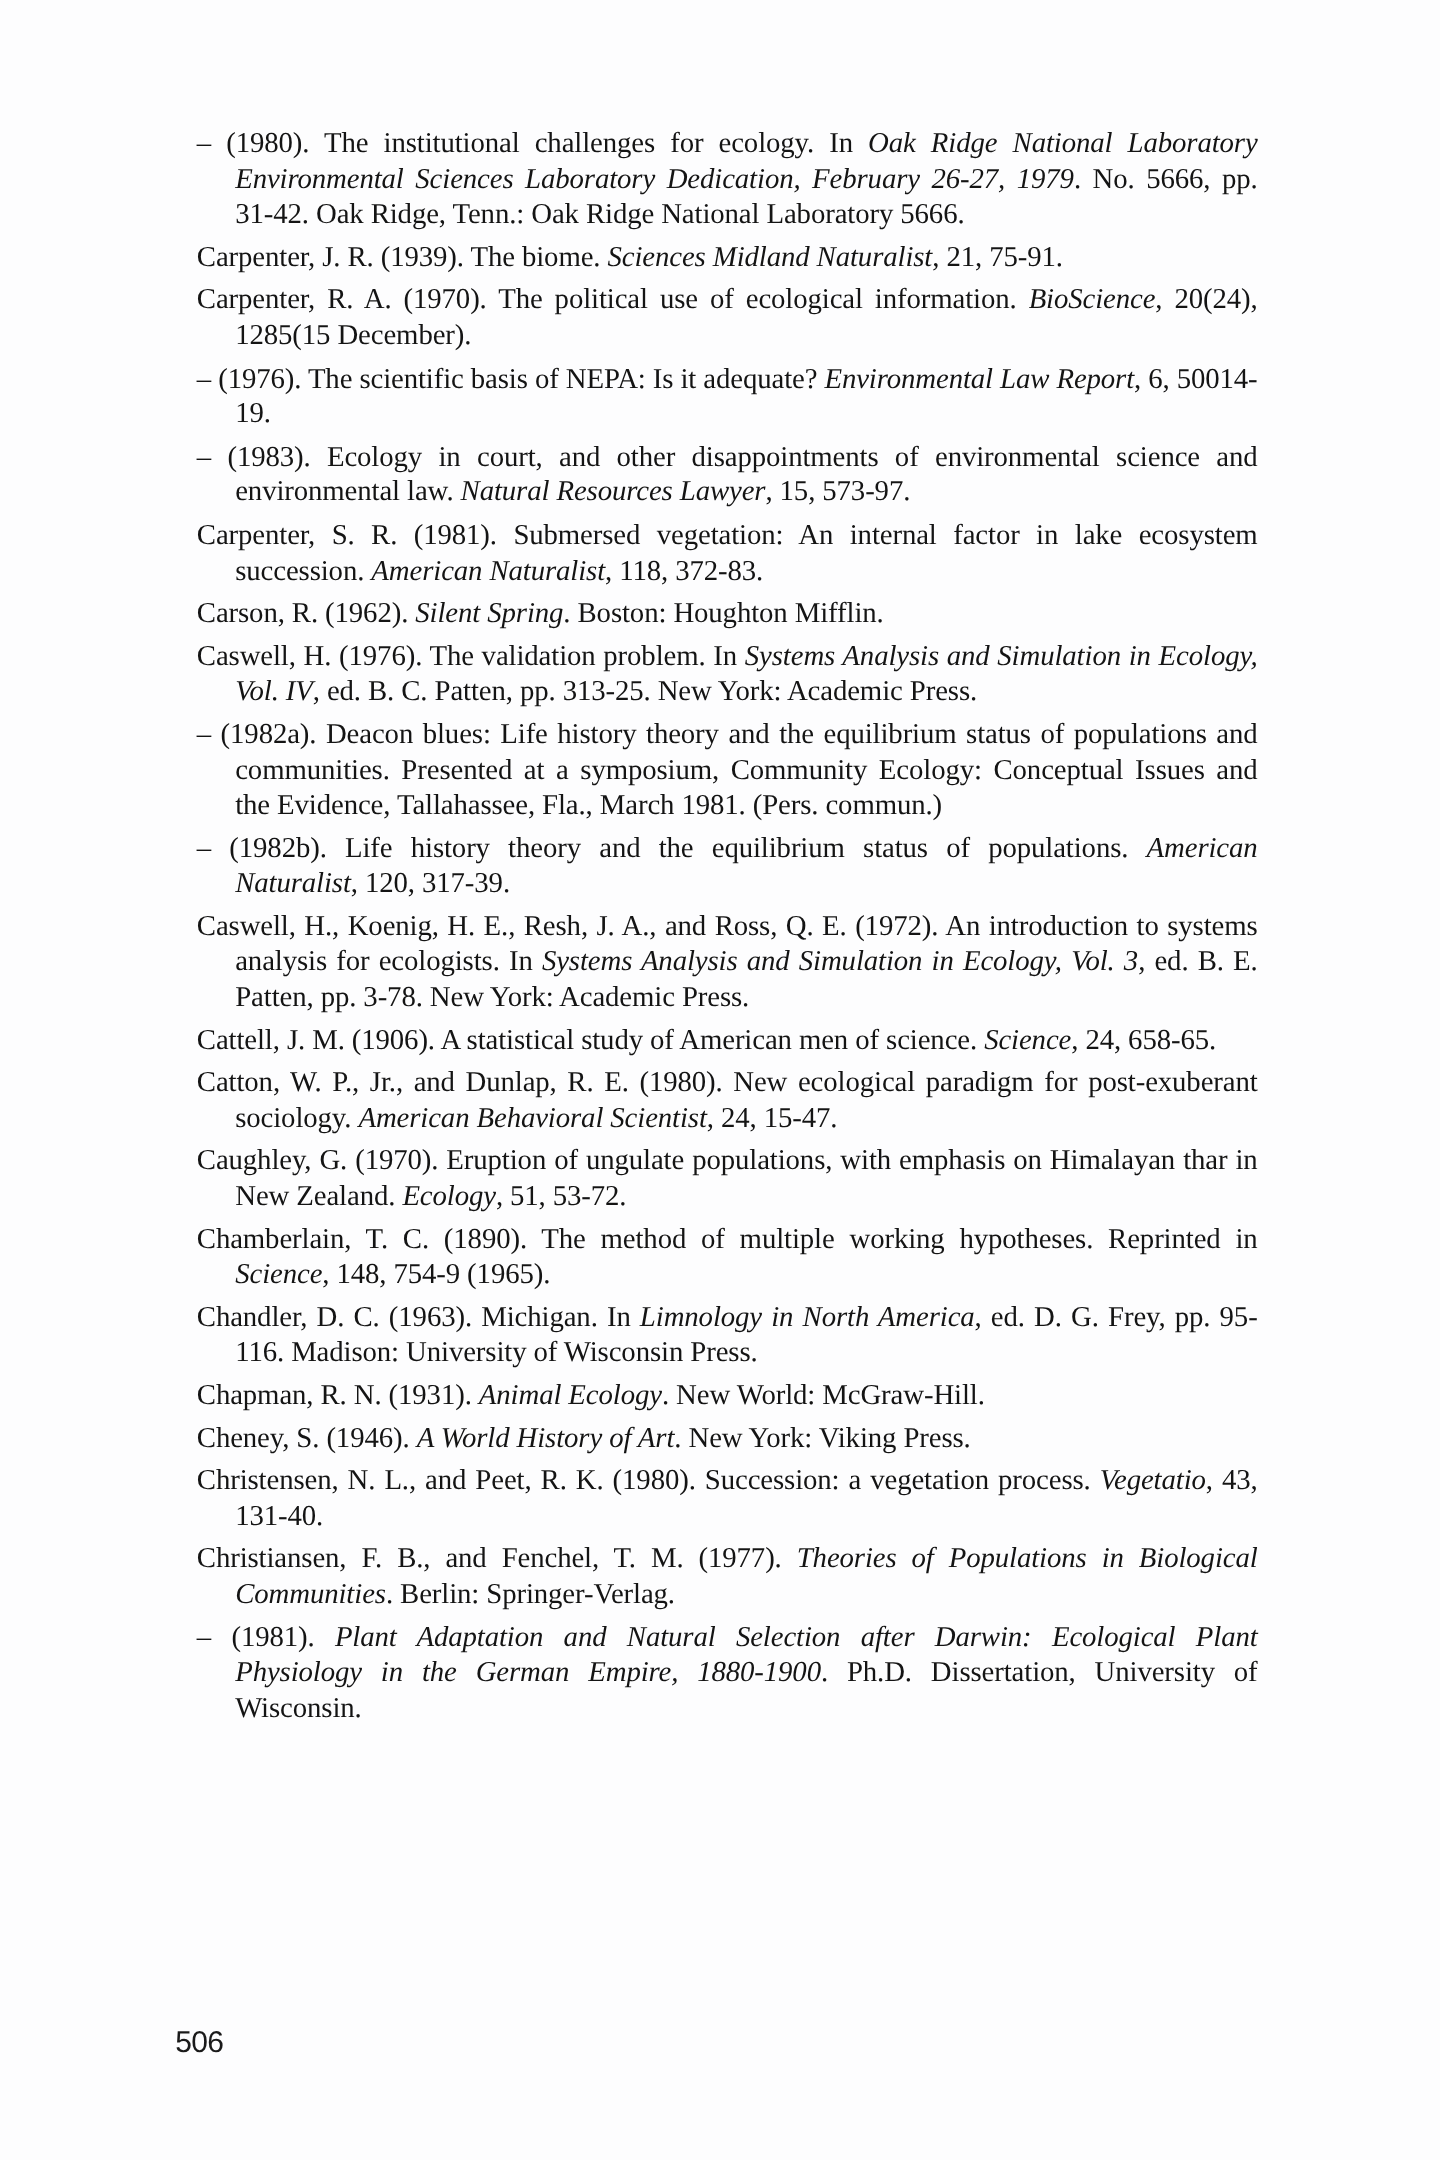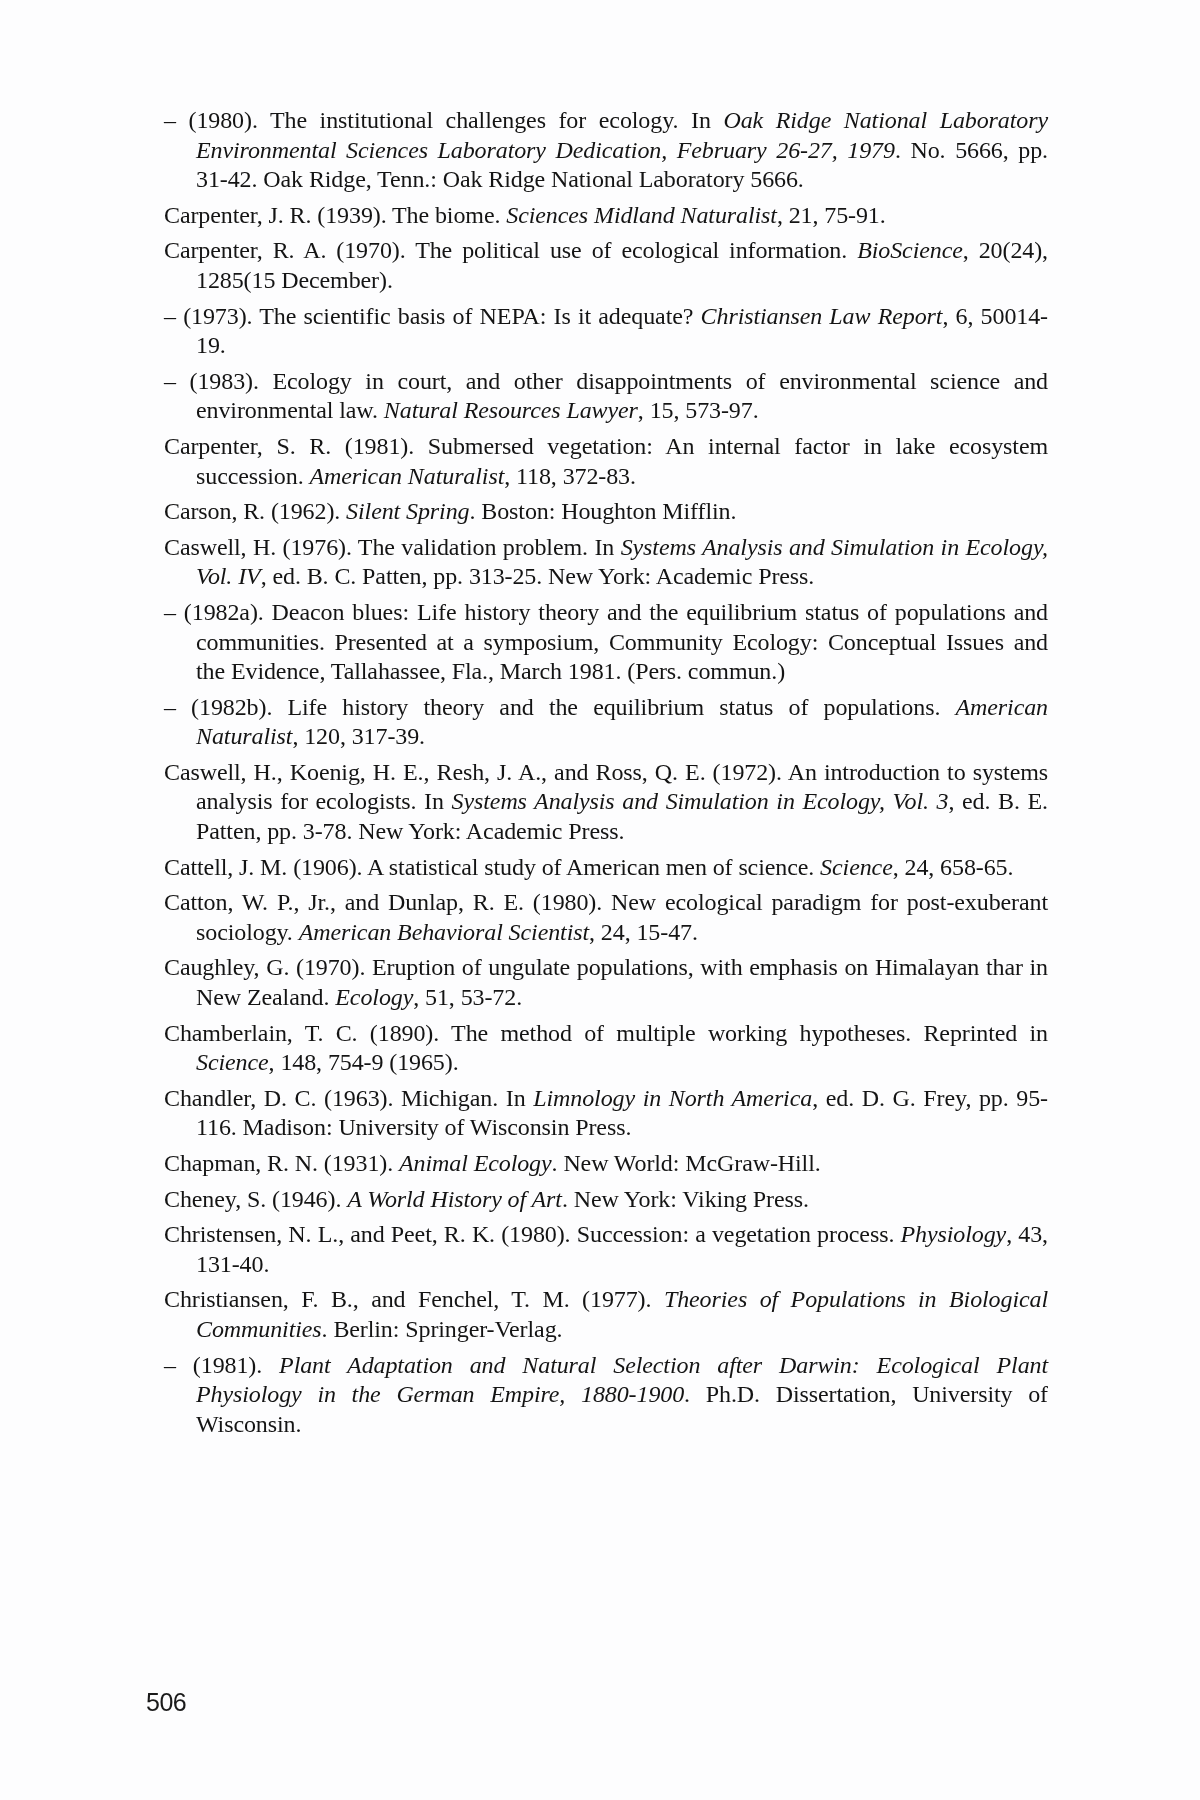--- a/index.html
+++ b/index.html
@@ -56,21 +56,21 @@
     <li class="ref">
       <span class="seg">– (1980). The institutional challenges for ecology. In </span><span class="seg it">Oak Ridge National Laboratory Environmental Sciences Laboratory Dedication, February 26-27, 1979</span><span class="seg">. No. 5666, pp. 31-42. Oak Ridge, Tenn.: Oak Ridge National Laboratory 5666.</span>
     </li>
     <li class="ref">
       <span class="seg">Carpenter, J. R. (1939). The biome. </span><span class="seg it">Sciences Midland Naturalist</span><span class="seg">, 21, 75-91.</span>
     </li>
     <li class="ref">
       <span class="seg">Carpenter, R. A. (1970). The political use of ecological information. </span><span class="seg it">BioScience</span><span class="seg">, 20(24), 1285(15 December).</span>
     </li>
     <li class="ref">
-      <span class="seg">– (1973). The scientific basis of NEPA: Is it adequate? </span><span class="seg it">Christiansen Law Report</span><span class="seg">, 6, 50014-19.</span>
+      <span class="seg">– (1976). The scientific basis of NEPA: Is it adequate? </span><span class="seg it">Environmental Law Report</span><span class="seg">, 6, 50014-19.</span>
     </li>
     <li class="ref">
       <span class="seg">– (1983). Ecology in court, and other disappointments of environmental science and environmental law. </span><span class="seg it">Natural Resources Lawyer</span><span class="seg">, 15, 573-97.</span>
     </li>
     <li class="ref">
       <span class="seg">Carpenter, S. R. (1981). Submersed vegetation: An internal factor in lake ecosystem succession. </span><span class="seg it">American Naturalist</span><span class="seg">, 118, 372-83.</span>
     </li>
     <li class="ref">
       <span class="seg">Carson, R. (1962). </span><span class="seg it">Silent Spring</span><span class="seg">. Boston: Houghton Mifflin.</span>
     </li>
@@ -101,21 +101,21 @@
     <li class="ref">
       <span class="seg">Chandler, D. C. (1963). Michigan. In </span><span class="seg it">Limnology in North America</span><span class="seg">, ed. D. G. Frey, pp. 95-116. Madison: University of Wisconsin Press.</span>
     </li>
     <li class="ref">
       <span class="seg">Chapman, R. N. (1931). </span><span class="seg it">Animal Ecology</span><span class="seg">. New World: McGraw-Hill.</span>
     </li>
     <li class="ref">
       <span class="seg">Cheney, S. (1946). </span><span class="seg it">A World History of Art</span><span class="seg">. New York: Viking Press.</span>
     </li>
     <li class="ref">
-      <span class="seg">Christensen, N. L., and Peet, R. K. (1980). Succession: a vegetation process. </span><span class="seg it">Physiology</span><span class="seg">, 43, 131-40.</span>
+      <span class="seg">Christensen, N. L., and Peet, R. K. (1980). Succession: a vegetation process. </span><span class="seg it">Vegetatio</span><span class="seg">, 43, 131-40.</span>
     </li>
     <li class="ref">
       <span class="seg">Christiansen, F. B., and Fenchel, T. M. (1977). </span><span class="seg it">Theories of Populations in Biological Communities</span><span class="seg">. Berlin: Springer-Verlag.</span>
     </li>
     <li class="ref">
       <span class="seg">– (1981). </span><span class="seg it">Plant Adaptation and Natural Selection after Darwin: Ecological Plant Physiology in the German Empire, 1880-1900</span><span class="seg">. Ph.D. Dissertation, University of Wisconsin.</span>
     </li>
   </ul>
 </div>
 

